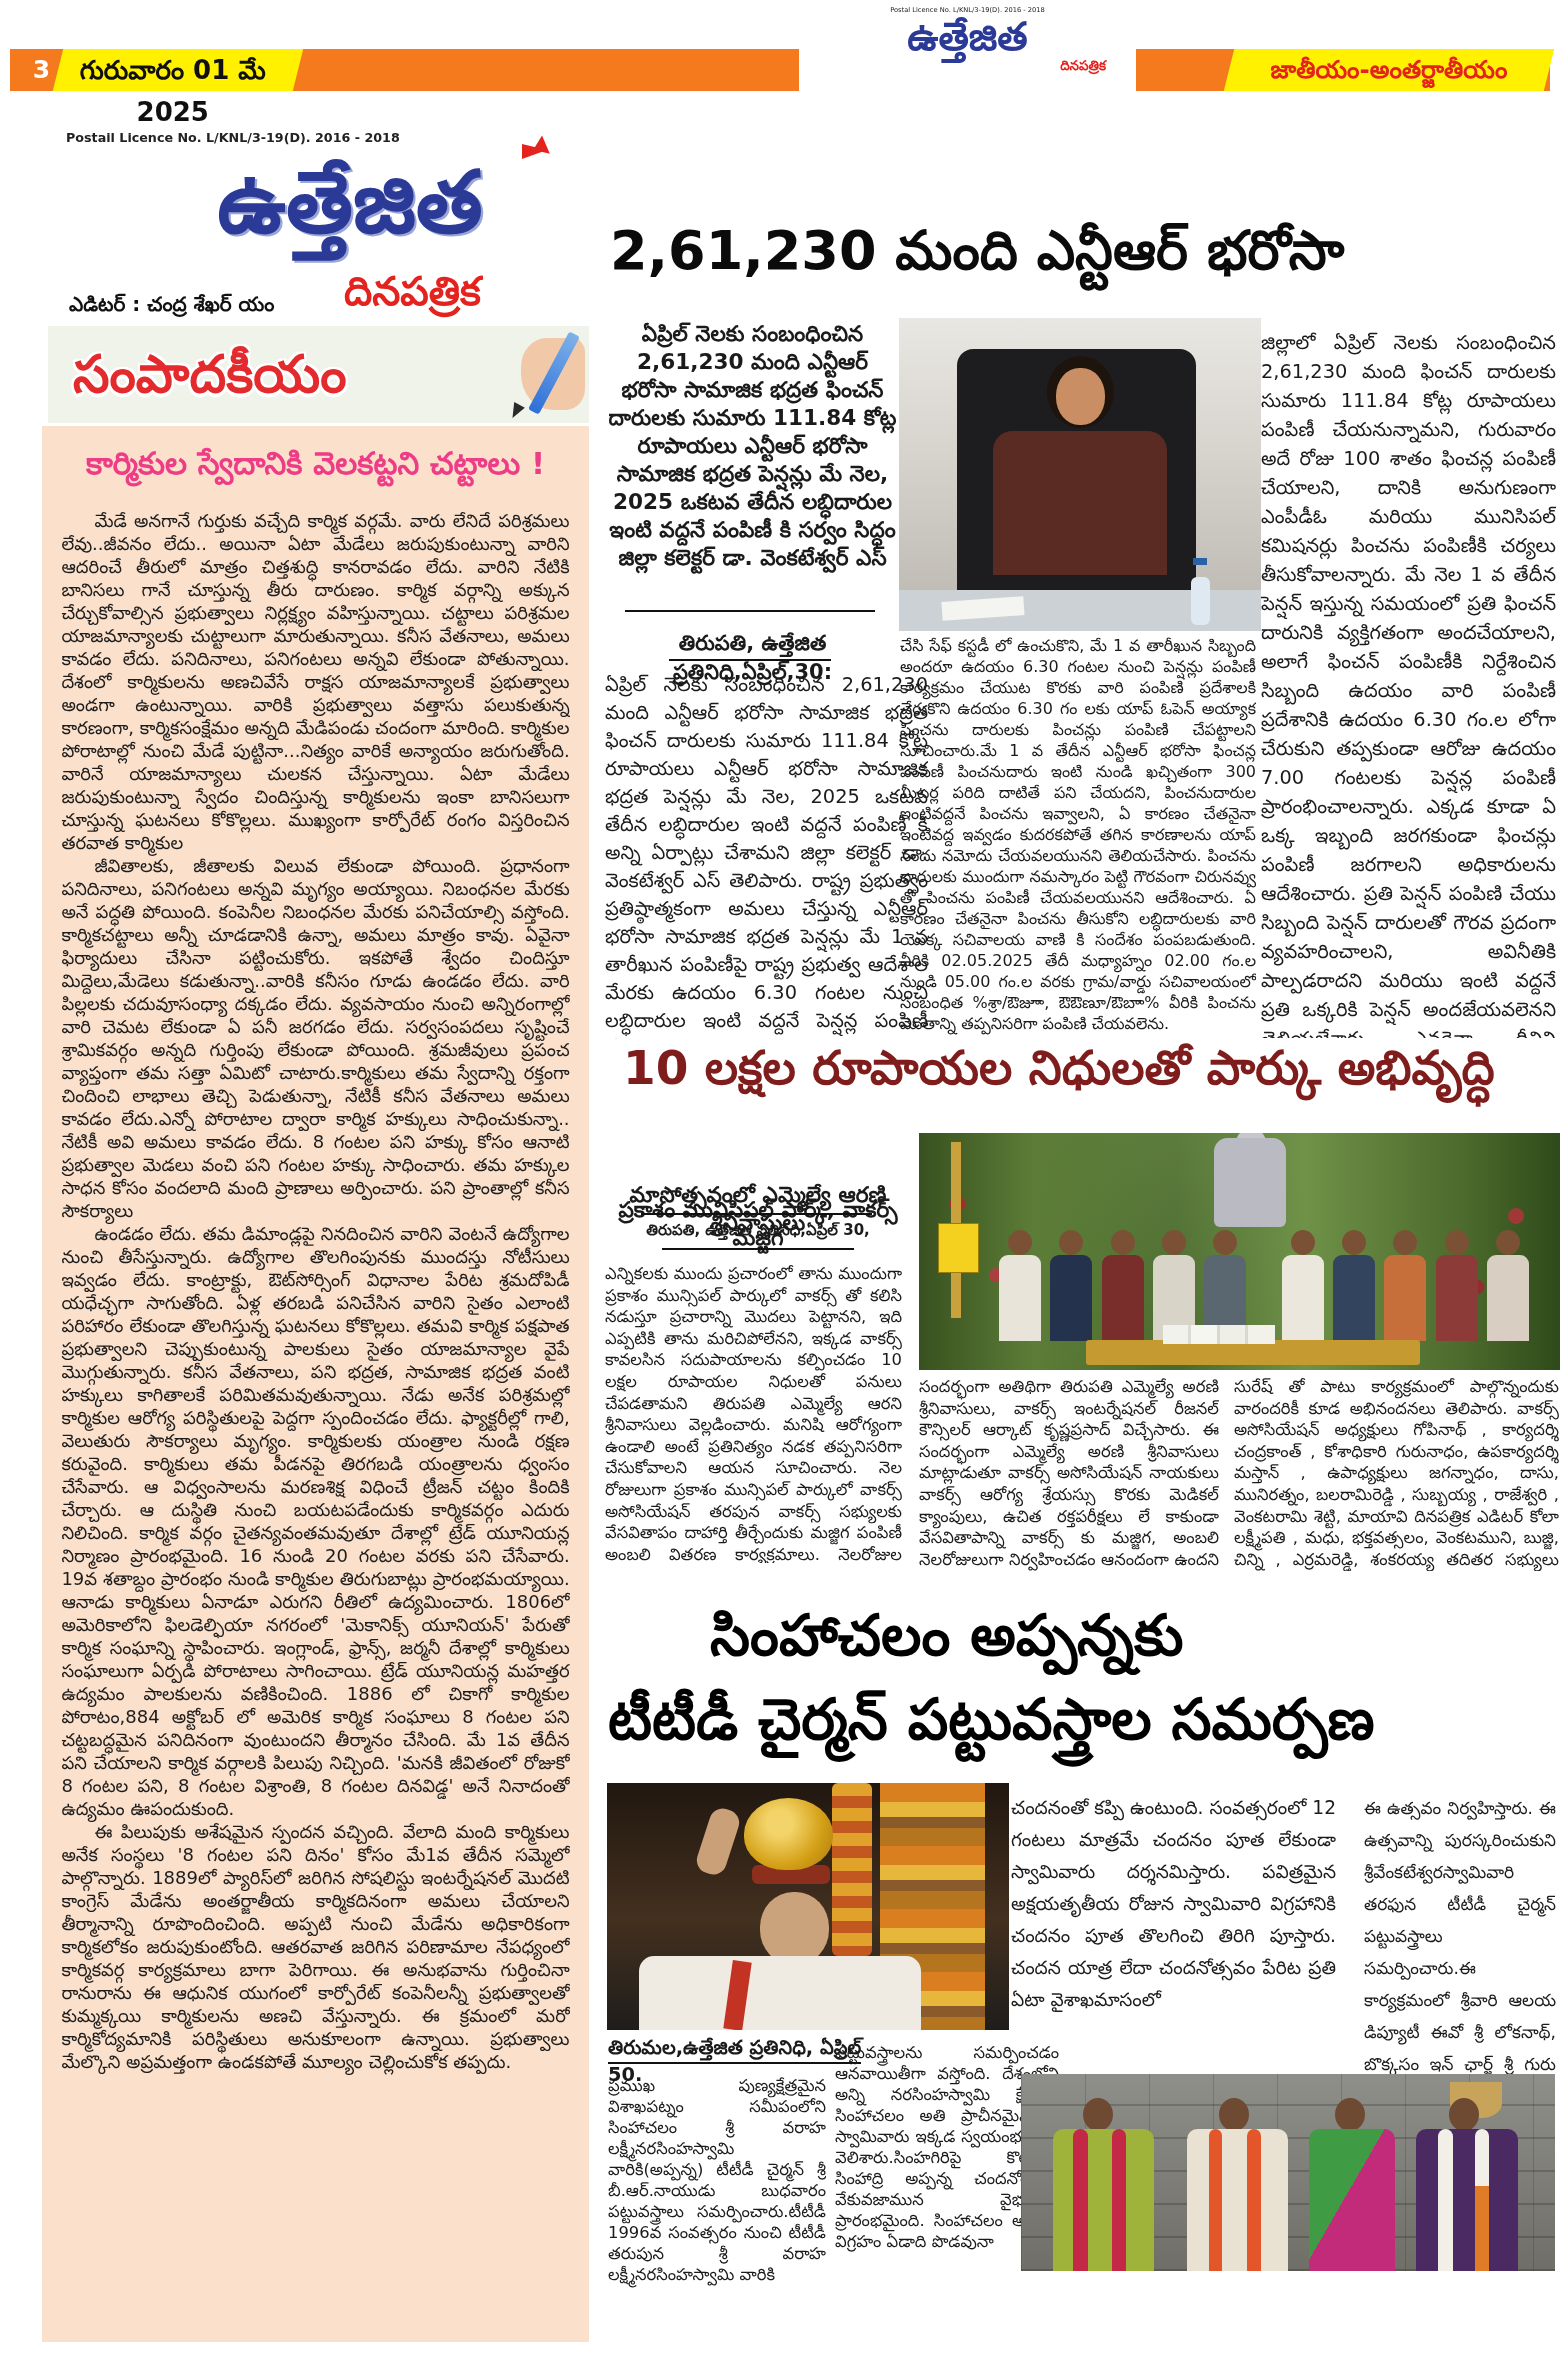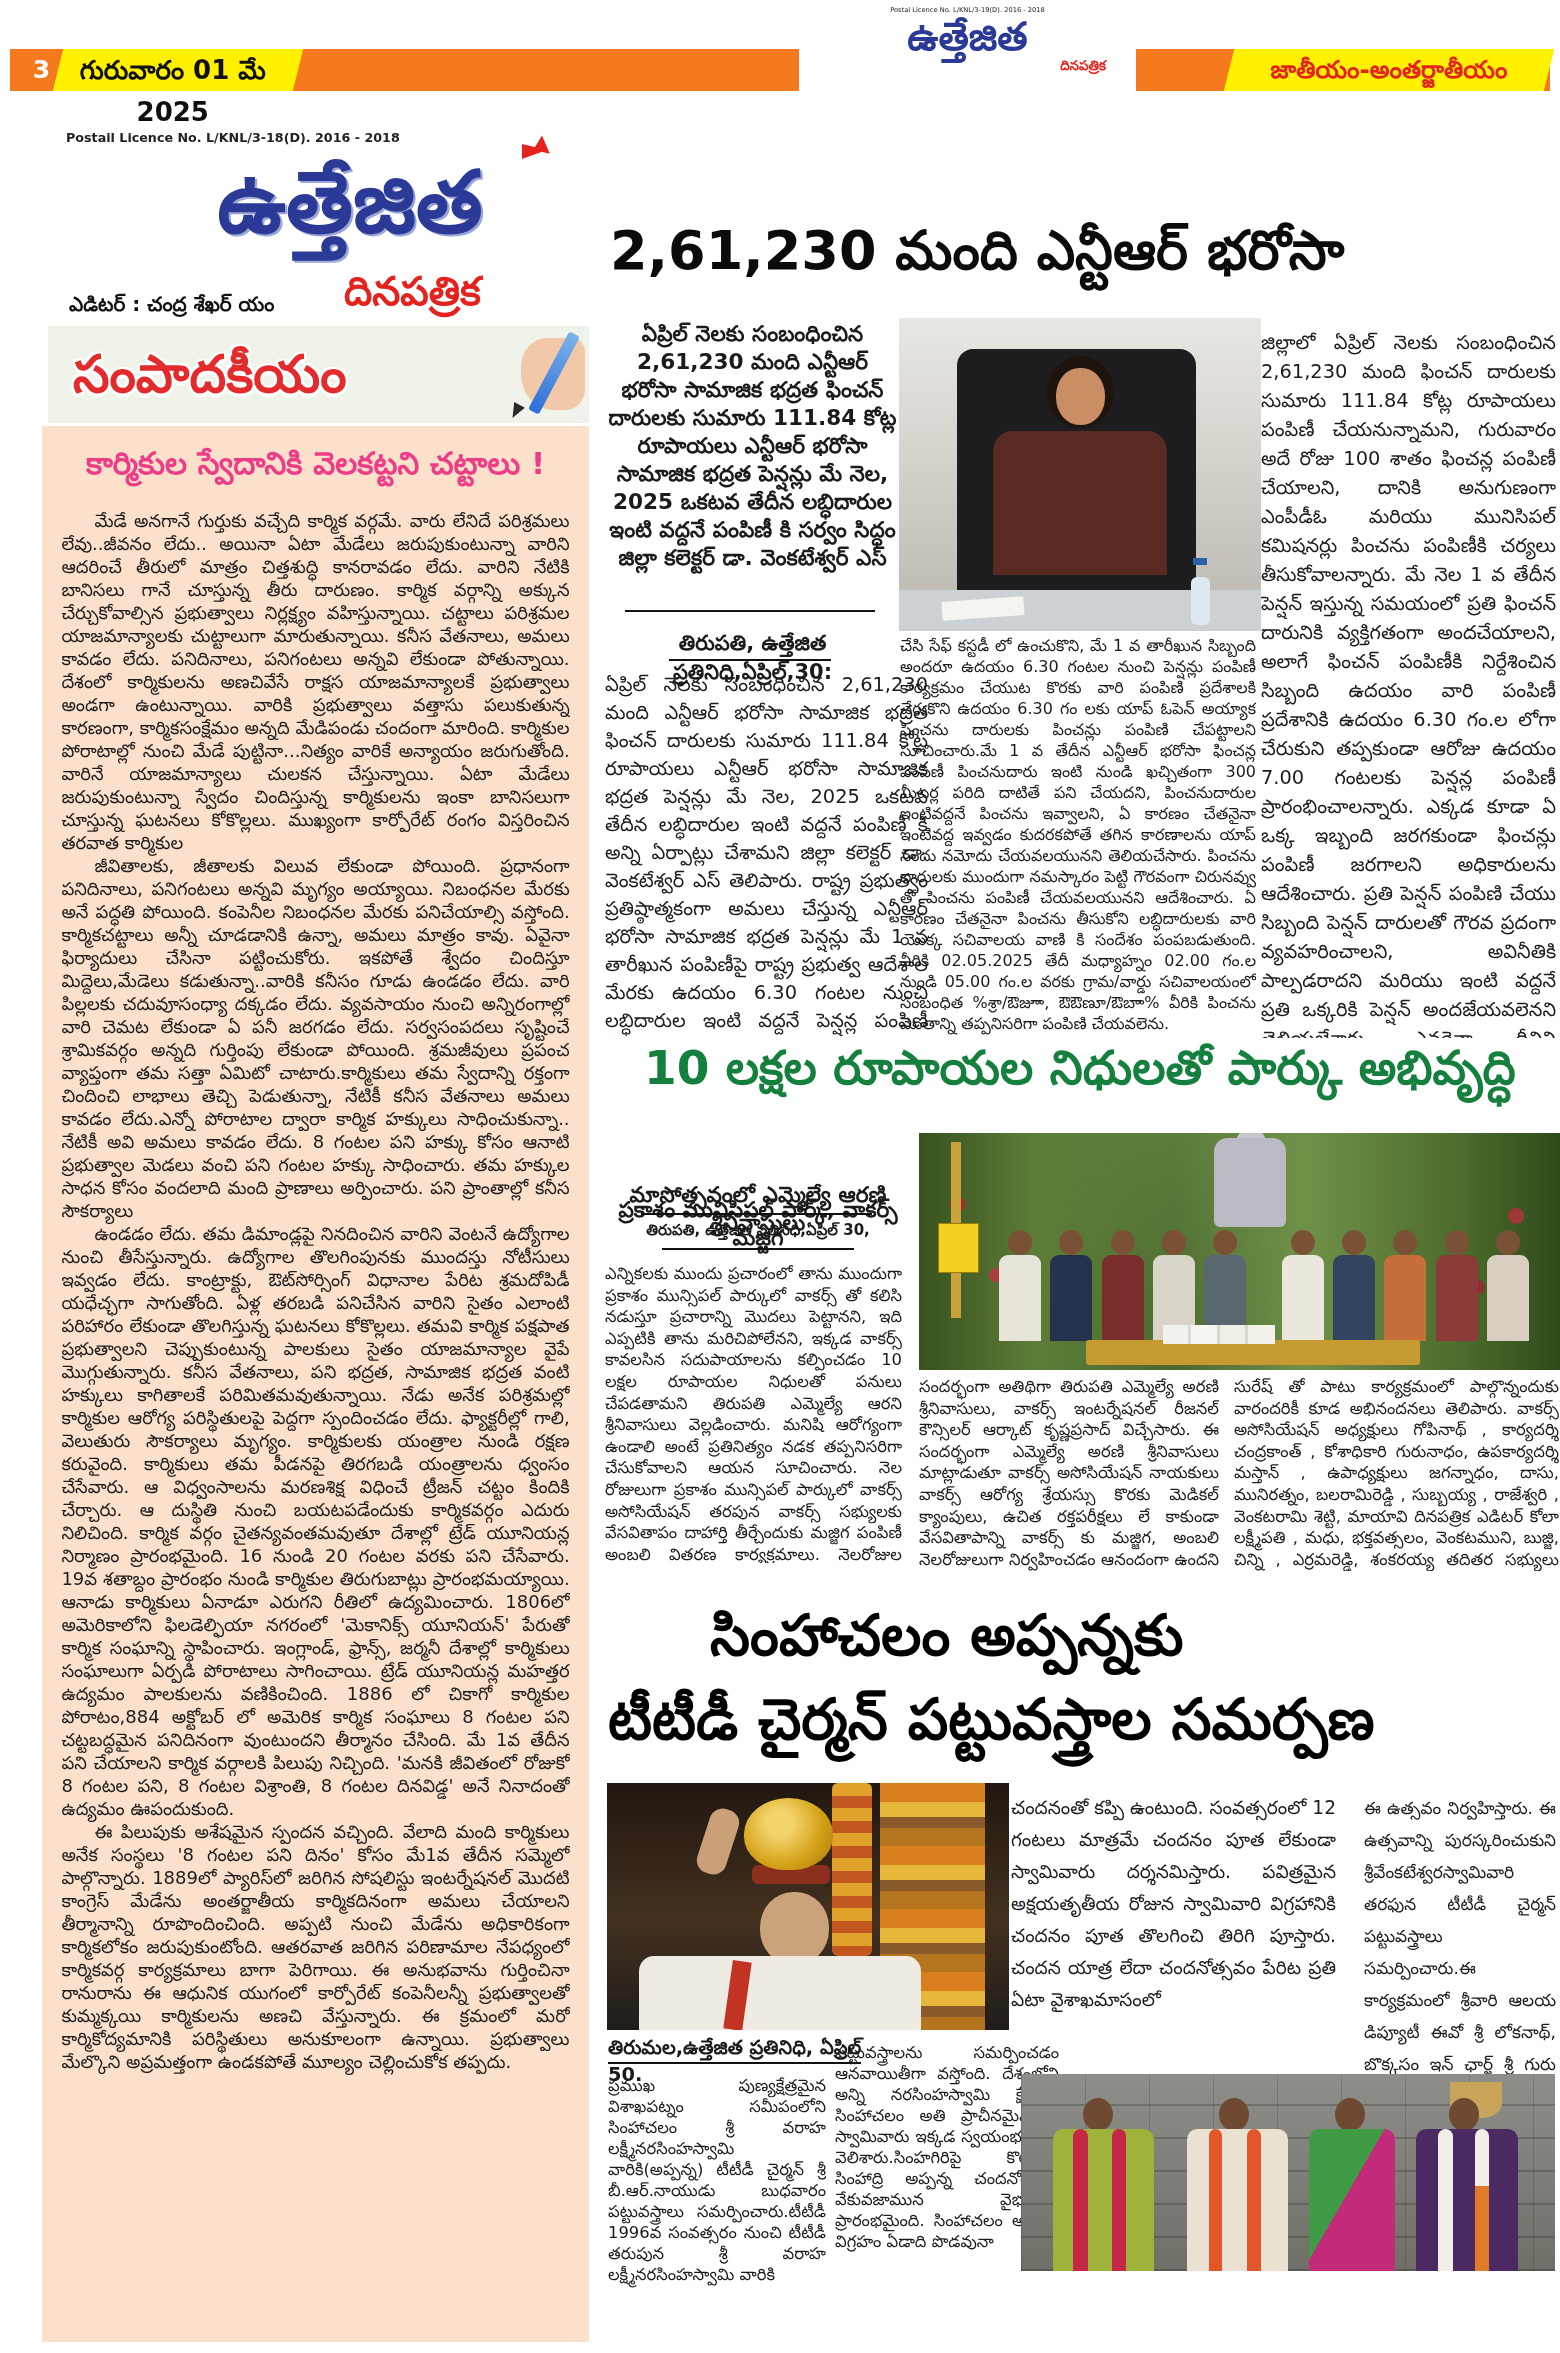--- a/index.html
+++ b/index.html
@@ -92,21 +92,21 @@
   .photo4{left:1021px;top:2074px;width:534px;height:197px;background:
      repeating-linear-gradient(0deg,rgba(20,20,20,.22) 0 1.5px,transparent 1.5px 33px),
      repeating-linear-gradient(90deg,rgba(20,20,20,.18) 0 1.5px,transparent 1.5px 64px),
      linear-gradient(180deg,#8f8f8a,#6f6e67);}
   .fig4{position:absolute;bottom:0;height:88%;}
   .fig4 .hd{position:absolute;top:0;width:30px;height:33px;border-radius:50%;background:#6e4a33;}
   .fig4 .tr{position:absolute;top:31px;bottom:0;border-radius:10.4px 10.4px 0 0;}
   .p4-basket{position:absolute;right:10%;top:4%;width:52px;height:36px;background:#c8a35a;border-radius:0 0 40% 40%;}
 
   
-  .park-headline{left:644px;top:1040px;font-size:47px;font-weight:bold;color:#15803d;white-space:nowrap;}
+  .park-headline{left:623px;top:1040px;font-size:47px;font-weight:bold;color:#7f1d1d;white-space:nowrap;}
   .park-sub{left:608px;width:300px;text-align:center;font-size:21.6px;font-weight:bold;line-height:28px;}
   .park-col{font-size:16.4px;line-height:21.6px;}
 
   
   .tem-h{font-size:57px;font-weight:bold;color:#000000;white-space:nowrap;}
   .tem-colwide{font-size:18.6px;line-height:32px;}
   .tem-colnarrow{font-size:17px;line-height:32px;}
   .tem-bcol{font-size:16.4px;line-height:21px;}
 </style>
 </head>
@@ -122,21 +122,21 @@
     <div class="abs tagband">
       <span>జాతీయం-అంతర్జాతీయం</span>
     </div>
   </div>
   <div class="abs minilogo">
     <div class="lic">Postal Licence No. L/KNL/3-19(D). 2016 - 2018</div>
     <div class="t">ఉత్తేజిత</div>
     <div class="s">దినపత్రిక</div>
   </div>
 
-  <div class="abs lic-line">Postail Licence No. L/KNL/3-18(D). 2016 - 2018</div>
+  <div class="abs lic-line">Postail Licence No. L/KNL/3-19(D). 2016 - 2018</div>
   <div class="abs mast-title">ఉత్తేజిత</div>
   <div class="abs dove" style="left:522px;top:136px;">
     <div class="w1"></div>
       <div class="w2"></div>
   </div>
   <div class="abs mast-editor">ఎడిటర్ : చంద్ర శేఖర్ యం</div>
   <div class="abs mast-sub">దినపత్రిక</div>
 
   <div class="abs ed-banner">
     <div class="lbl">సంపాదకీయం</div>

